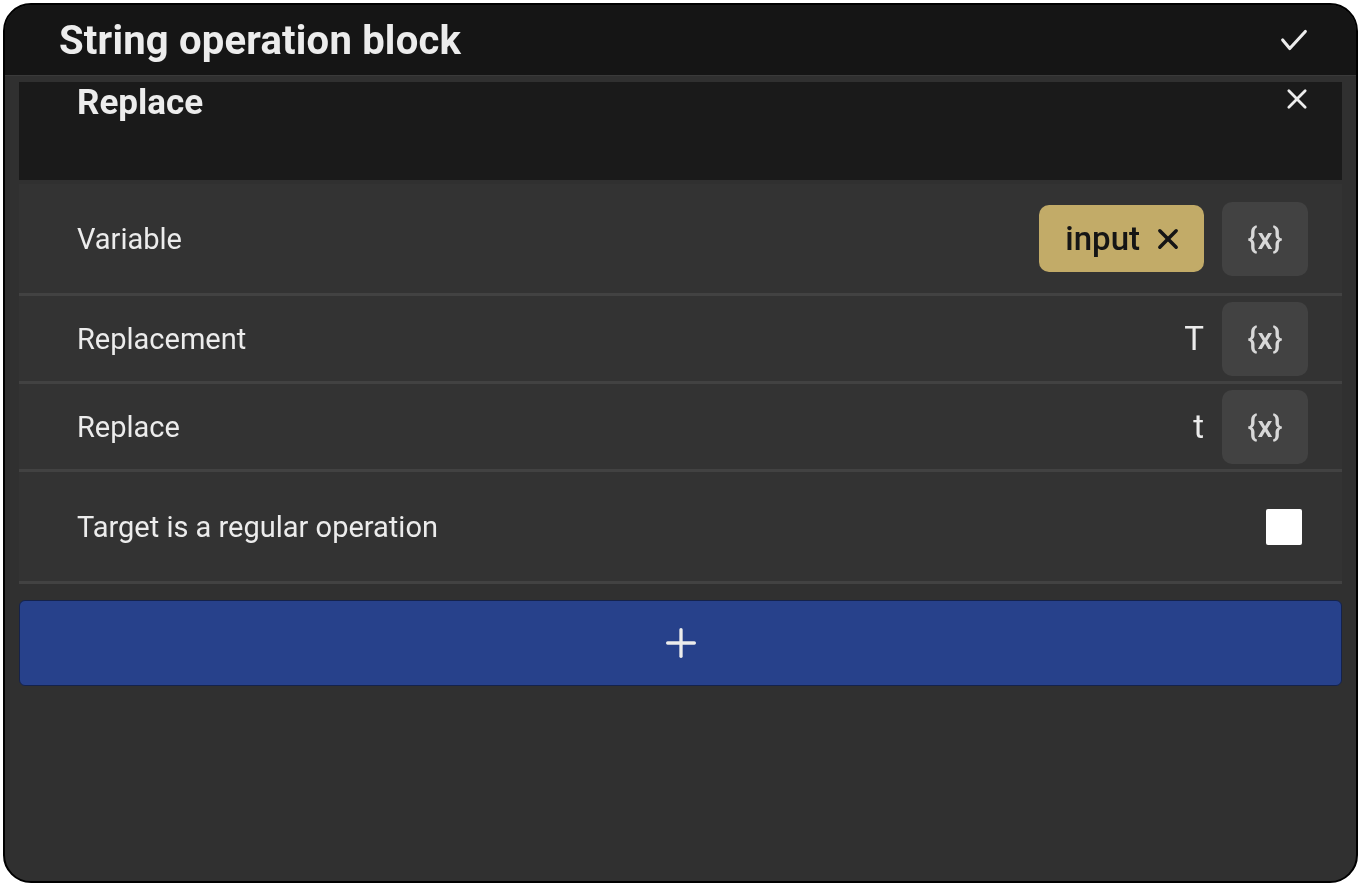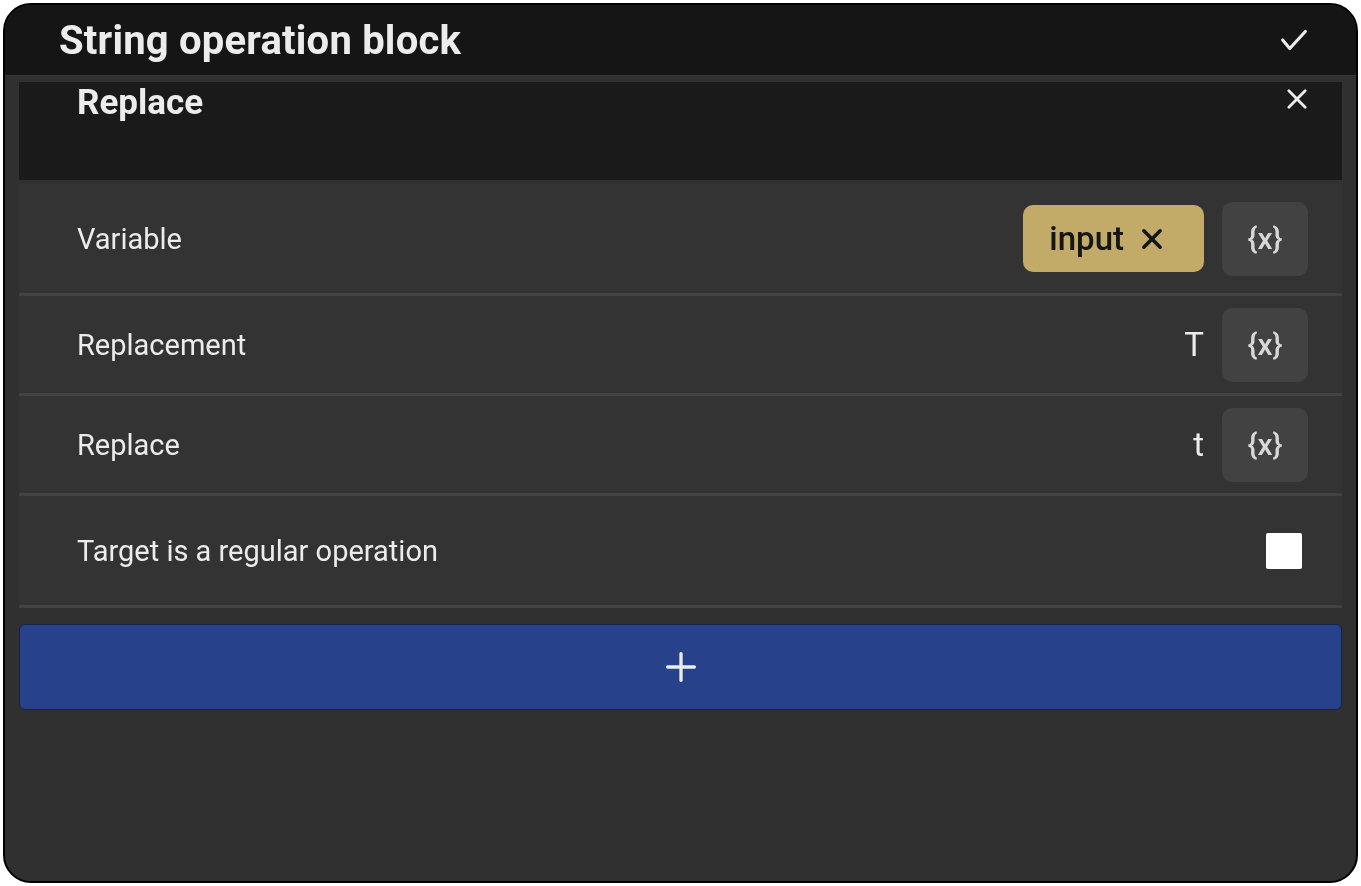--- a/index.html
+++ b/index.html
@@ -41,34 +41,34 @@
   .op-header h2 { color:#ececec; font-size: 35px; font-weight:700; }
   .op-header .close-btn { width:34px; height:34px; display:flex; align-items:center; justify-content:center; cursor:pointer; }
   .op-header .close-btn svg { stroke:#ececec; }
 
   .row {
     background:#333333;
     display:flex; align-items:center; justify-content:space-between;
     padding: 0 34px 0 58px;
     border-bottom: 3px solid #424242;
   }
-  .row.h-sm { height: 100px; gap: 10px; }
+  .row.h-sm { height: 88px; gap: 10px; }
   .row.h-lg { height: 112px; }
   .row:last-of-type { border-bottom: none; }
   .row .label { color:#ececec; font-size: 29px; font-weight:400; }
   .row .right { display:flex; align-items:center; gap: 18px; }
 
   .chip {
     background:#c2ab68;
     color:#151515;
     font-size: 33px;
     font-weight:500;
     border-radius: 10px;
     display:flex; align-items:center; gap:14px;
-    padding: 14px 38px 14px 26px;
+    padding: 14px 22px 14px 26px;
   }
   .chip .chip-x svg { stroke:#151515; }
   .chip .chip-x { display:flex; cursor:pointer; }
 
   .var-btn {
     background:#424242;
     color:#d8d8d8;
     font-size: 30px;
     font-weight:500;
     border-radius: 10px;

